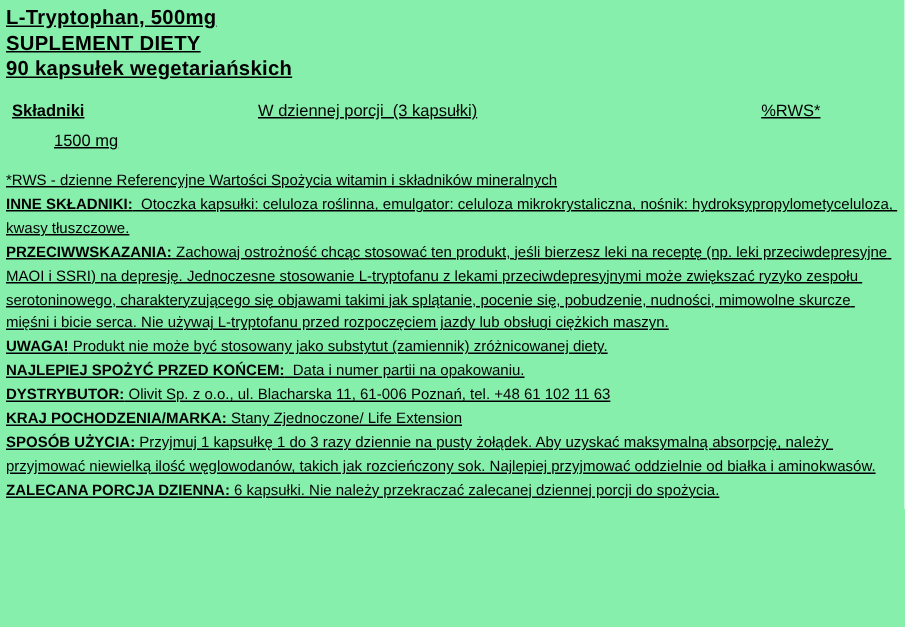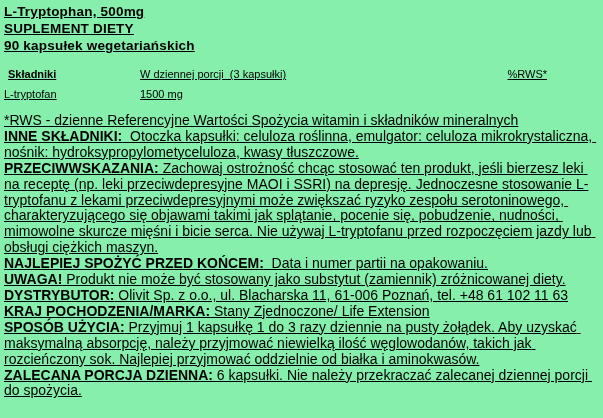--- a/index.html
+++ b/index.html
@@ -24,26 +24,26 @@
   }
   .ing-table {
     margin-top: 10px;
     margin-bottom: 9px;
     font-size: 11px;
   }
   .tr { display: flex; line-height: 20px; }
   .td { white-space: pre; }
   .c1 { width: 136px; padding-left: 4px; box-sizing: border-box; }
   .tr .c1.name { padding-left: 0; }
-  .c2 { flex: 1; }
+  .c2 { flex: 1; margin-left: 32px; }
   .c3 { width: 160px; text-align: right; padding-right: 50px; box-sizing: border-box; }
   .tr.head .c1 { font-weight: bold; }
   .foot, .sec {
     margin: 0;
-    font-size: 14px;
+    font-size: 10px;
     line-height: 15.9px;
     white-space: pre-wrap;
   }
   .sec b { font-weight: bold; }
 </style>
 </head>
 <body>
 
 <div class="page">
 
@@ -53,35 +53,34 @@
     <div class="h1">90 kapsułek wegetariańskich</div>
   </header>
 
   <div class="ing-table">
     <div class="tr head">
       <div class="td c1">Składniki</div>
       <div class="td c2">W dziennej porcji  (3 kapsułki)</div>
       <div class="td c3">%RWS*</div>
     </div>
     <div class="tr">
-      <div class="td c1 name">L-tryptofan</div>
       <div class="td c2">1500 mg</div>
       <div class="td c3"></div>
     </div>
   </div>
 
   <p class="foot">*RWS - dzienne Referencyjne Wartości Spożycia witamin i składników mineralnych</p>
 
   <p class="sec"><b>INNE SKŁADNIKI:</b><span>  Otoczka kapsułki: celuloza roślinna, emulgator: celuloza mikrokrystaliczna, nośnik: hydroksypropylometyceluloza, kwasy tłuszczowe.</span></p>
 
   <p class="sec"><b>PRZECIWWSKAZANIA:</b><span> Zachowaj ostrożność chcąc stosować ten produkt, jeśli bierzesz leki na receptę (np. leki przeciwdepresyjne MAOI i SSRI) na depresję. Jednoczesne stosowanie L-tryptofanu z lekami przeciwdepresyjnymi może zwiększać ryzyko zespołu serotoninowego, charakteryzującego się objawami takimi jak splątanie, pocenie się, pobudzenie, nudności, mimowolne skurcze mięśni i bicie serca. Nie używaj L-tryptofanu przed rozpoczęciem jazdy lub obsługi ciężkich maszyn.</span></p>
 
+  <p class="sec"><b>UWAGA!</b><span> Produkt nie może być stosowany jako substytut (zamiennik) zróżnicowanej diety.</span></p>
+
   <p class="sec"><b>NAJLEPIEJ SPOŻYĆ PRZED KOŃCEM:</b><span>  Data i numer partii na opakowaniu.</span></p>
-
-  <p class="sec"><b>UWAGA!</b><span> Produkt nie może być stosowany jako substytut (zamiennik) zróżnicowanej diety.</span></p>
 
 
   <p class="sec"><b>DYSTRYBUTOR:</b><span> Olivit Sp. z o.o., ul. Blacharska 11, 61-006 Poznań, tel. +48 61 102 11 63</span></p>
 
   <p class="sec"><b>KRAJ POCHODZENIA/MARKA:</b><span> Stany Zjednoczone/ Life Extension</span></p>
 
   <p class="sec"><b>SPOSÓB UŻYCIA:</b><span> Przyjmuj 1 kapsułkę 1 do 3 razy dziennie na pusty żołądek. Aby uzyskać maksymalną absorpcję, należy przyjmować niewielką ilość węglowodanów, takich jak rozcieńczony sok. Najlepiej przyjmować oddzielnie od białka i aminokwasów.</span></p>
 
   <p class="sec"><b>ZALECANA PORCJA DZIENNA:</b><span> 6 kapsułki. Nie należy przekraczać zalecanej dziennej porcji do spożycia.</span></p>
 

